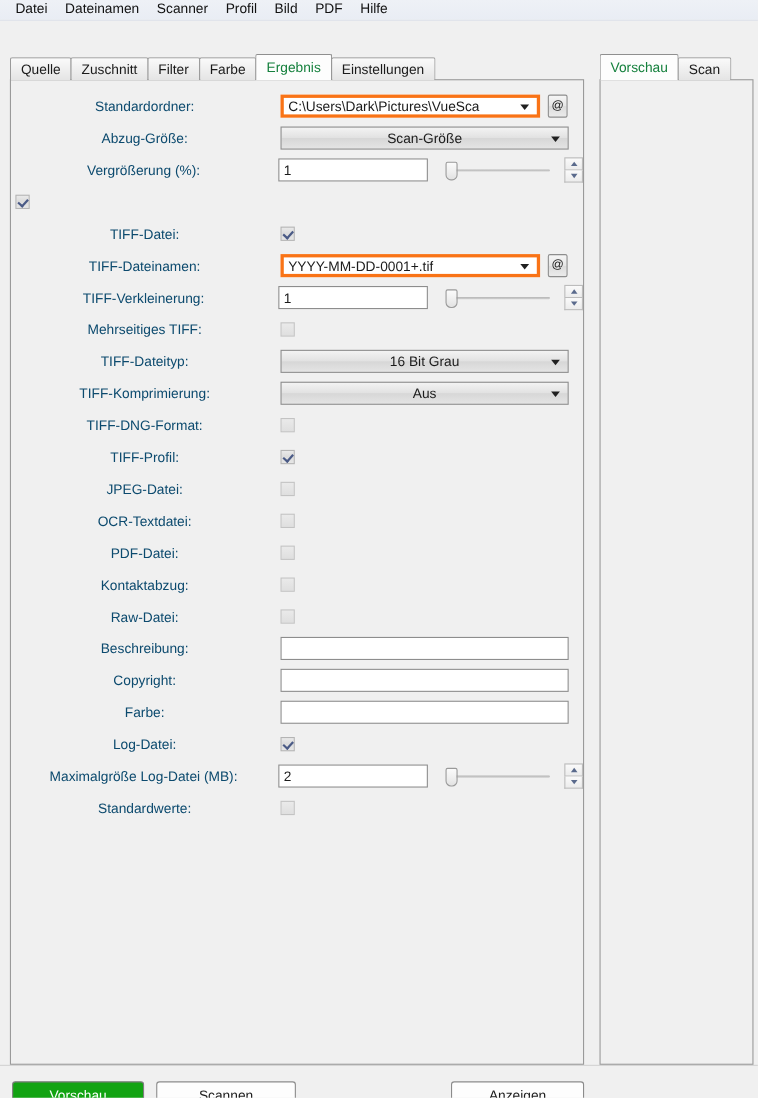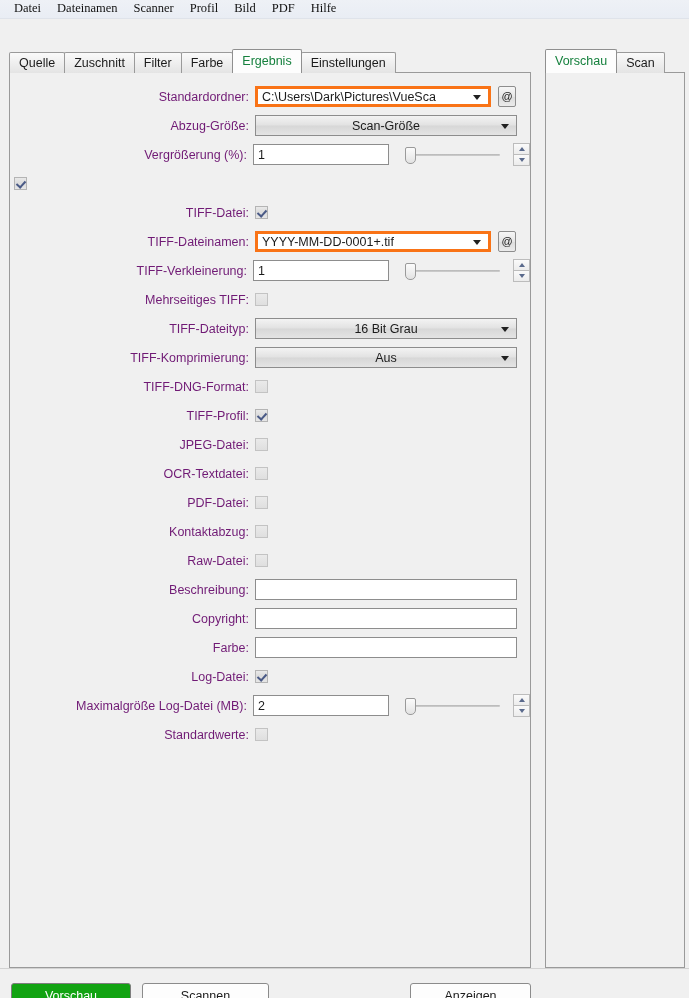--- a/index.html
+++ b/index.html
@@ -27,21 +27,20 @@
     padding-left: 6px;
     box-sizing: border-box;
   }
   .menu-item {
     padding: 1px 8px 2px 8px;
     font-size: 12.5px;
     color: #111;
     line-height: 15px;
     cursor: default;
     white-space: nowrap;
-    font-family: Liberation Serif, serif;
   }
 
   
   #body-area {
     position: relative;
     height: 921px;
     background: #f0f0f0;
     margin-top: 28px;
   }
   #left-pane {
@@ -114,24 +113,24 @@
     box-sizing: border-box;
   }
   .row {
     display: flex;
     align-items: center;
     height: 29px;
     padding-left: 4px;
   }
   .lbl {
     width: 241px;
-    text-align: right;
+    text-align: center;
     padding-right: 6px;
     font-size: 12.5px;
-    color: #701a75;
+    color: #0c4a6e;
     white-space: nowrap;
     box-sizing: border-box;
     cursor: default;
   }
 
   
   .cbx {
     width: 13px;
     height: 13px;
     box-sizing: border-box;

